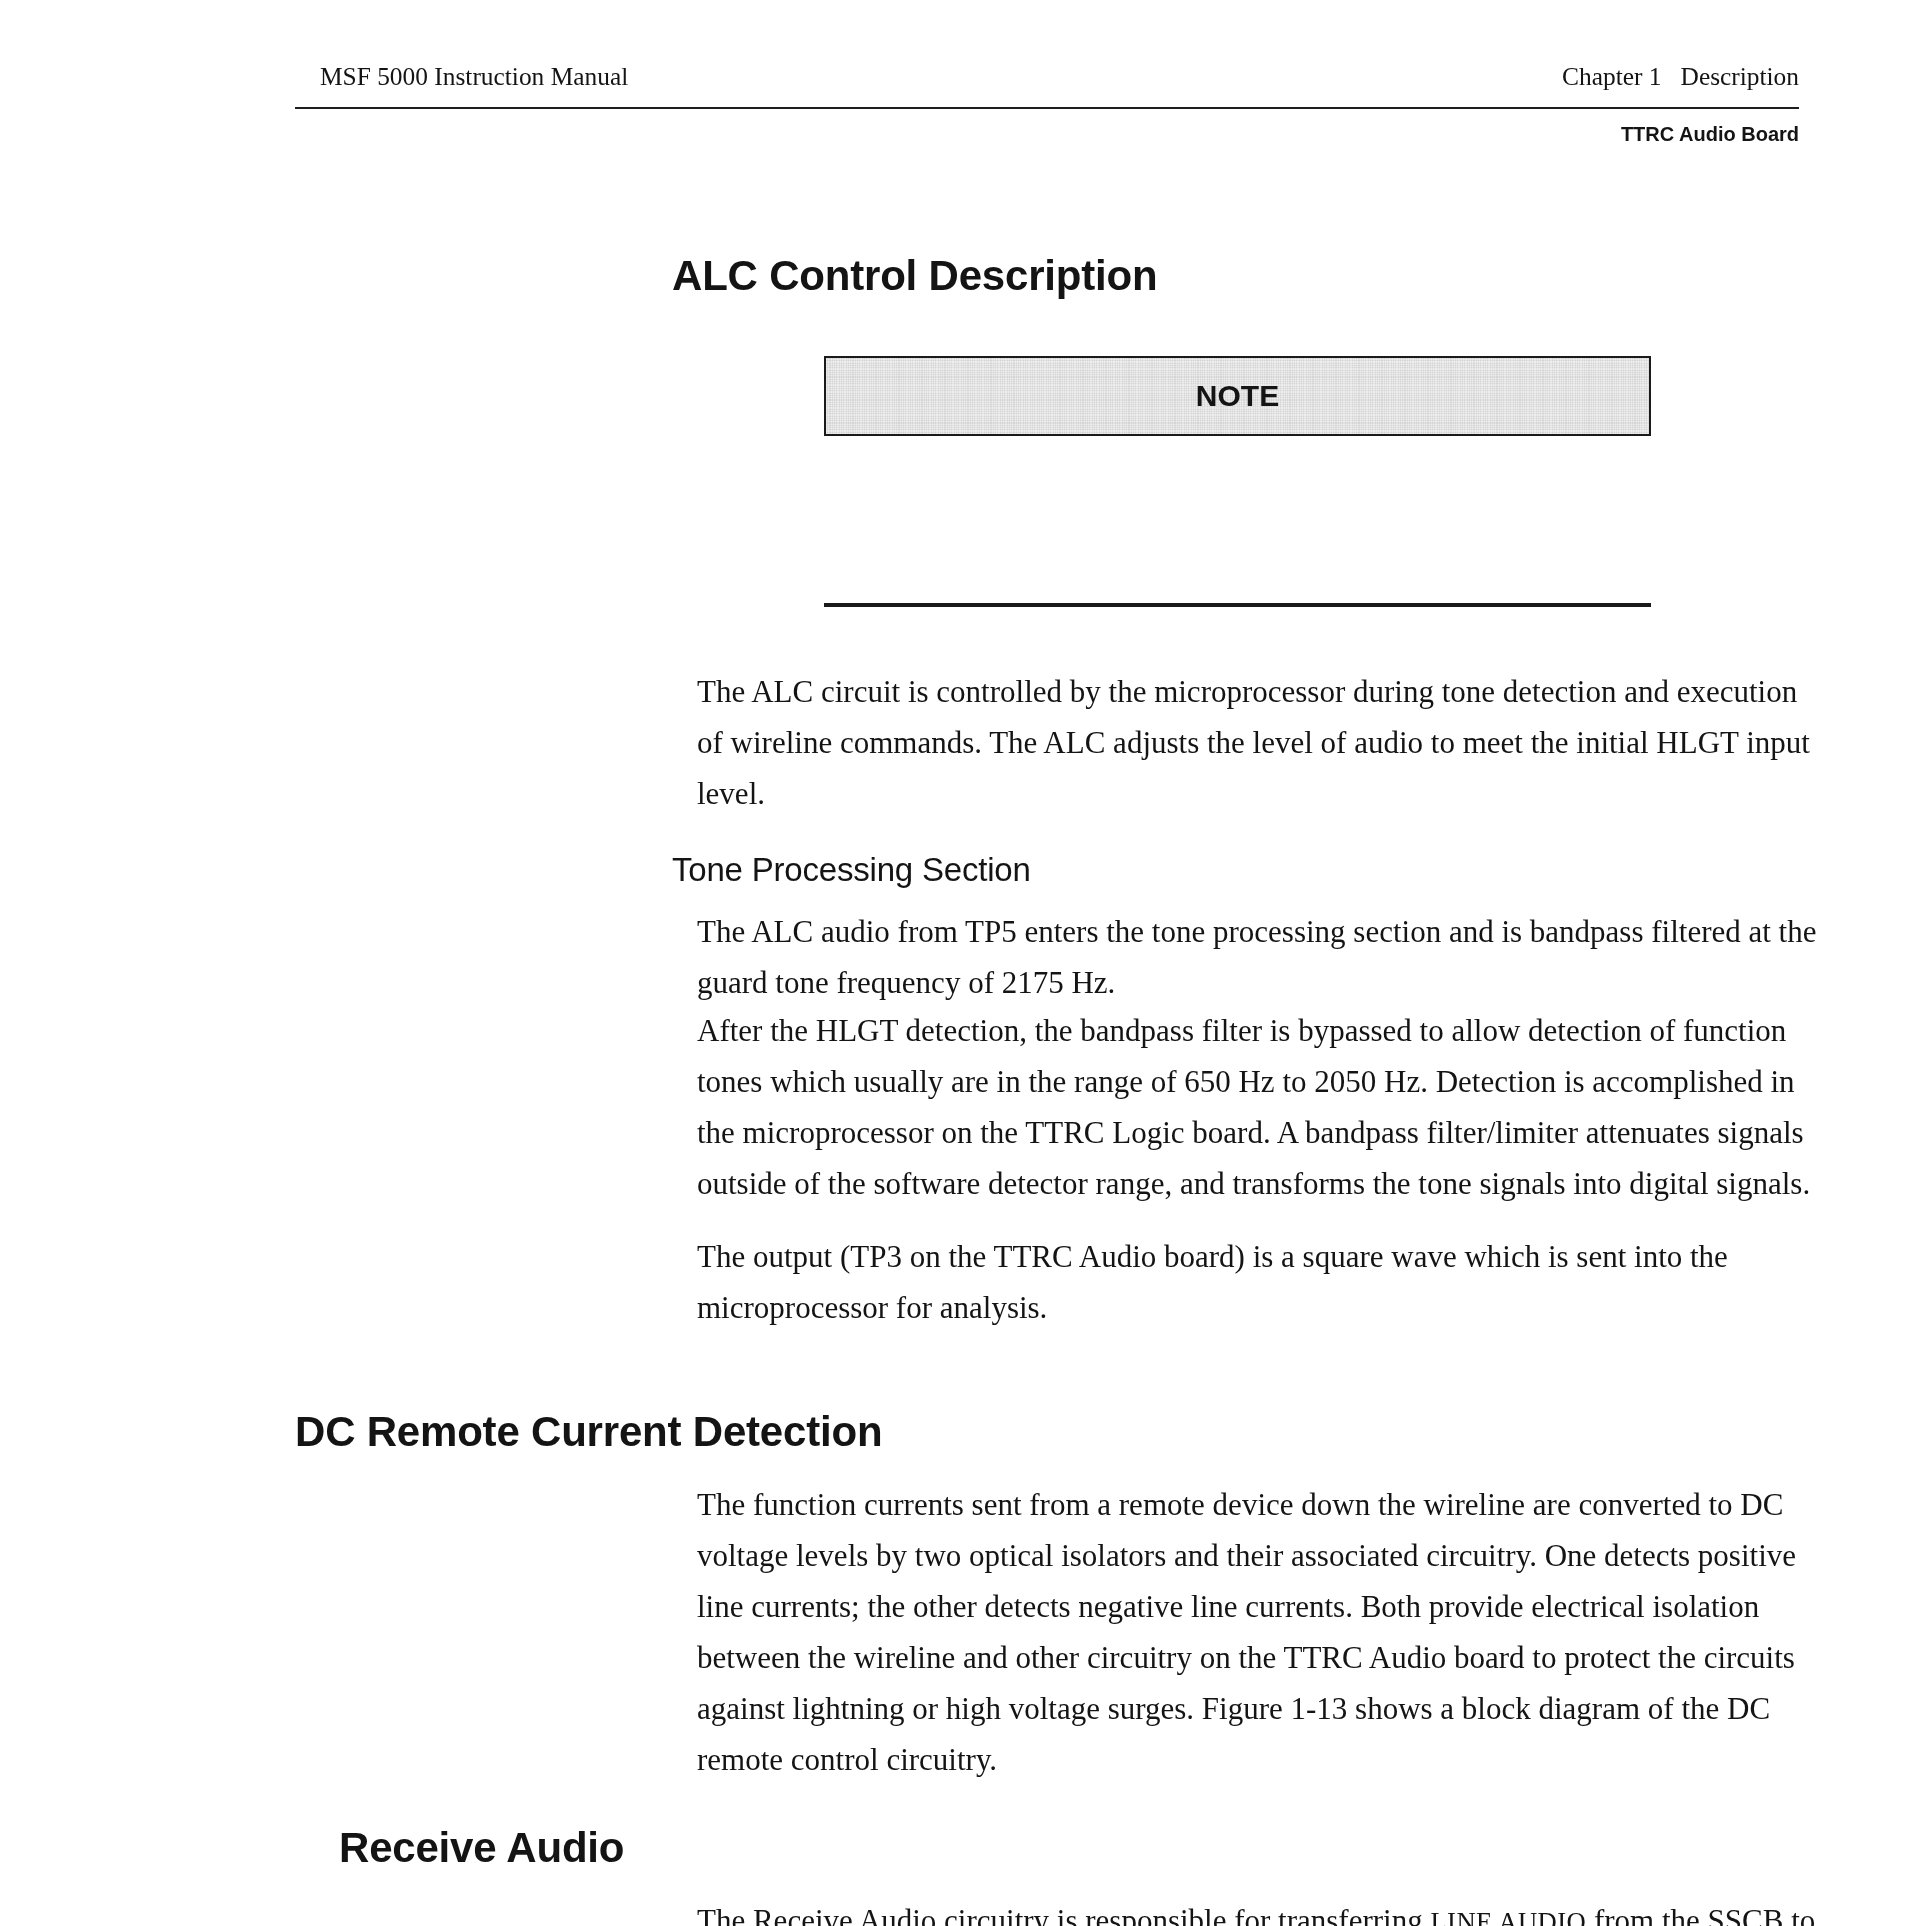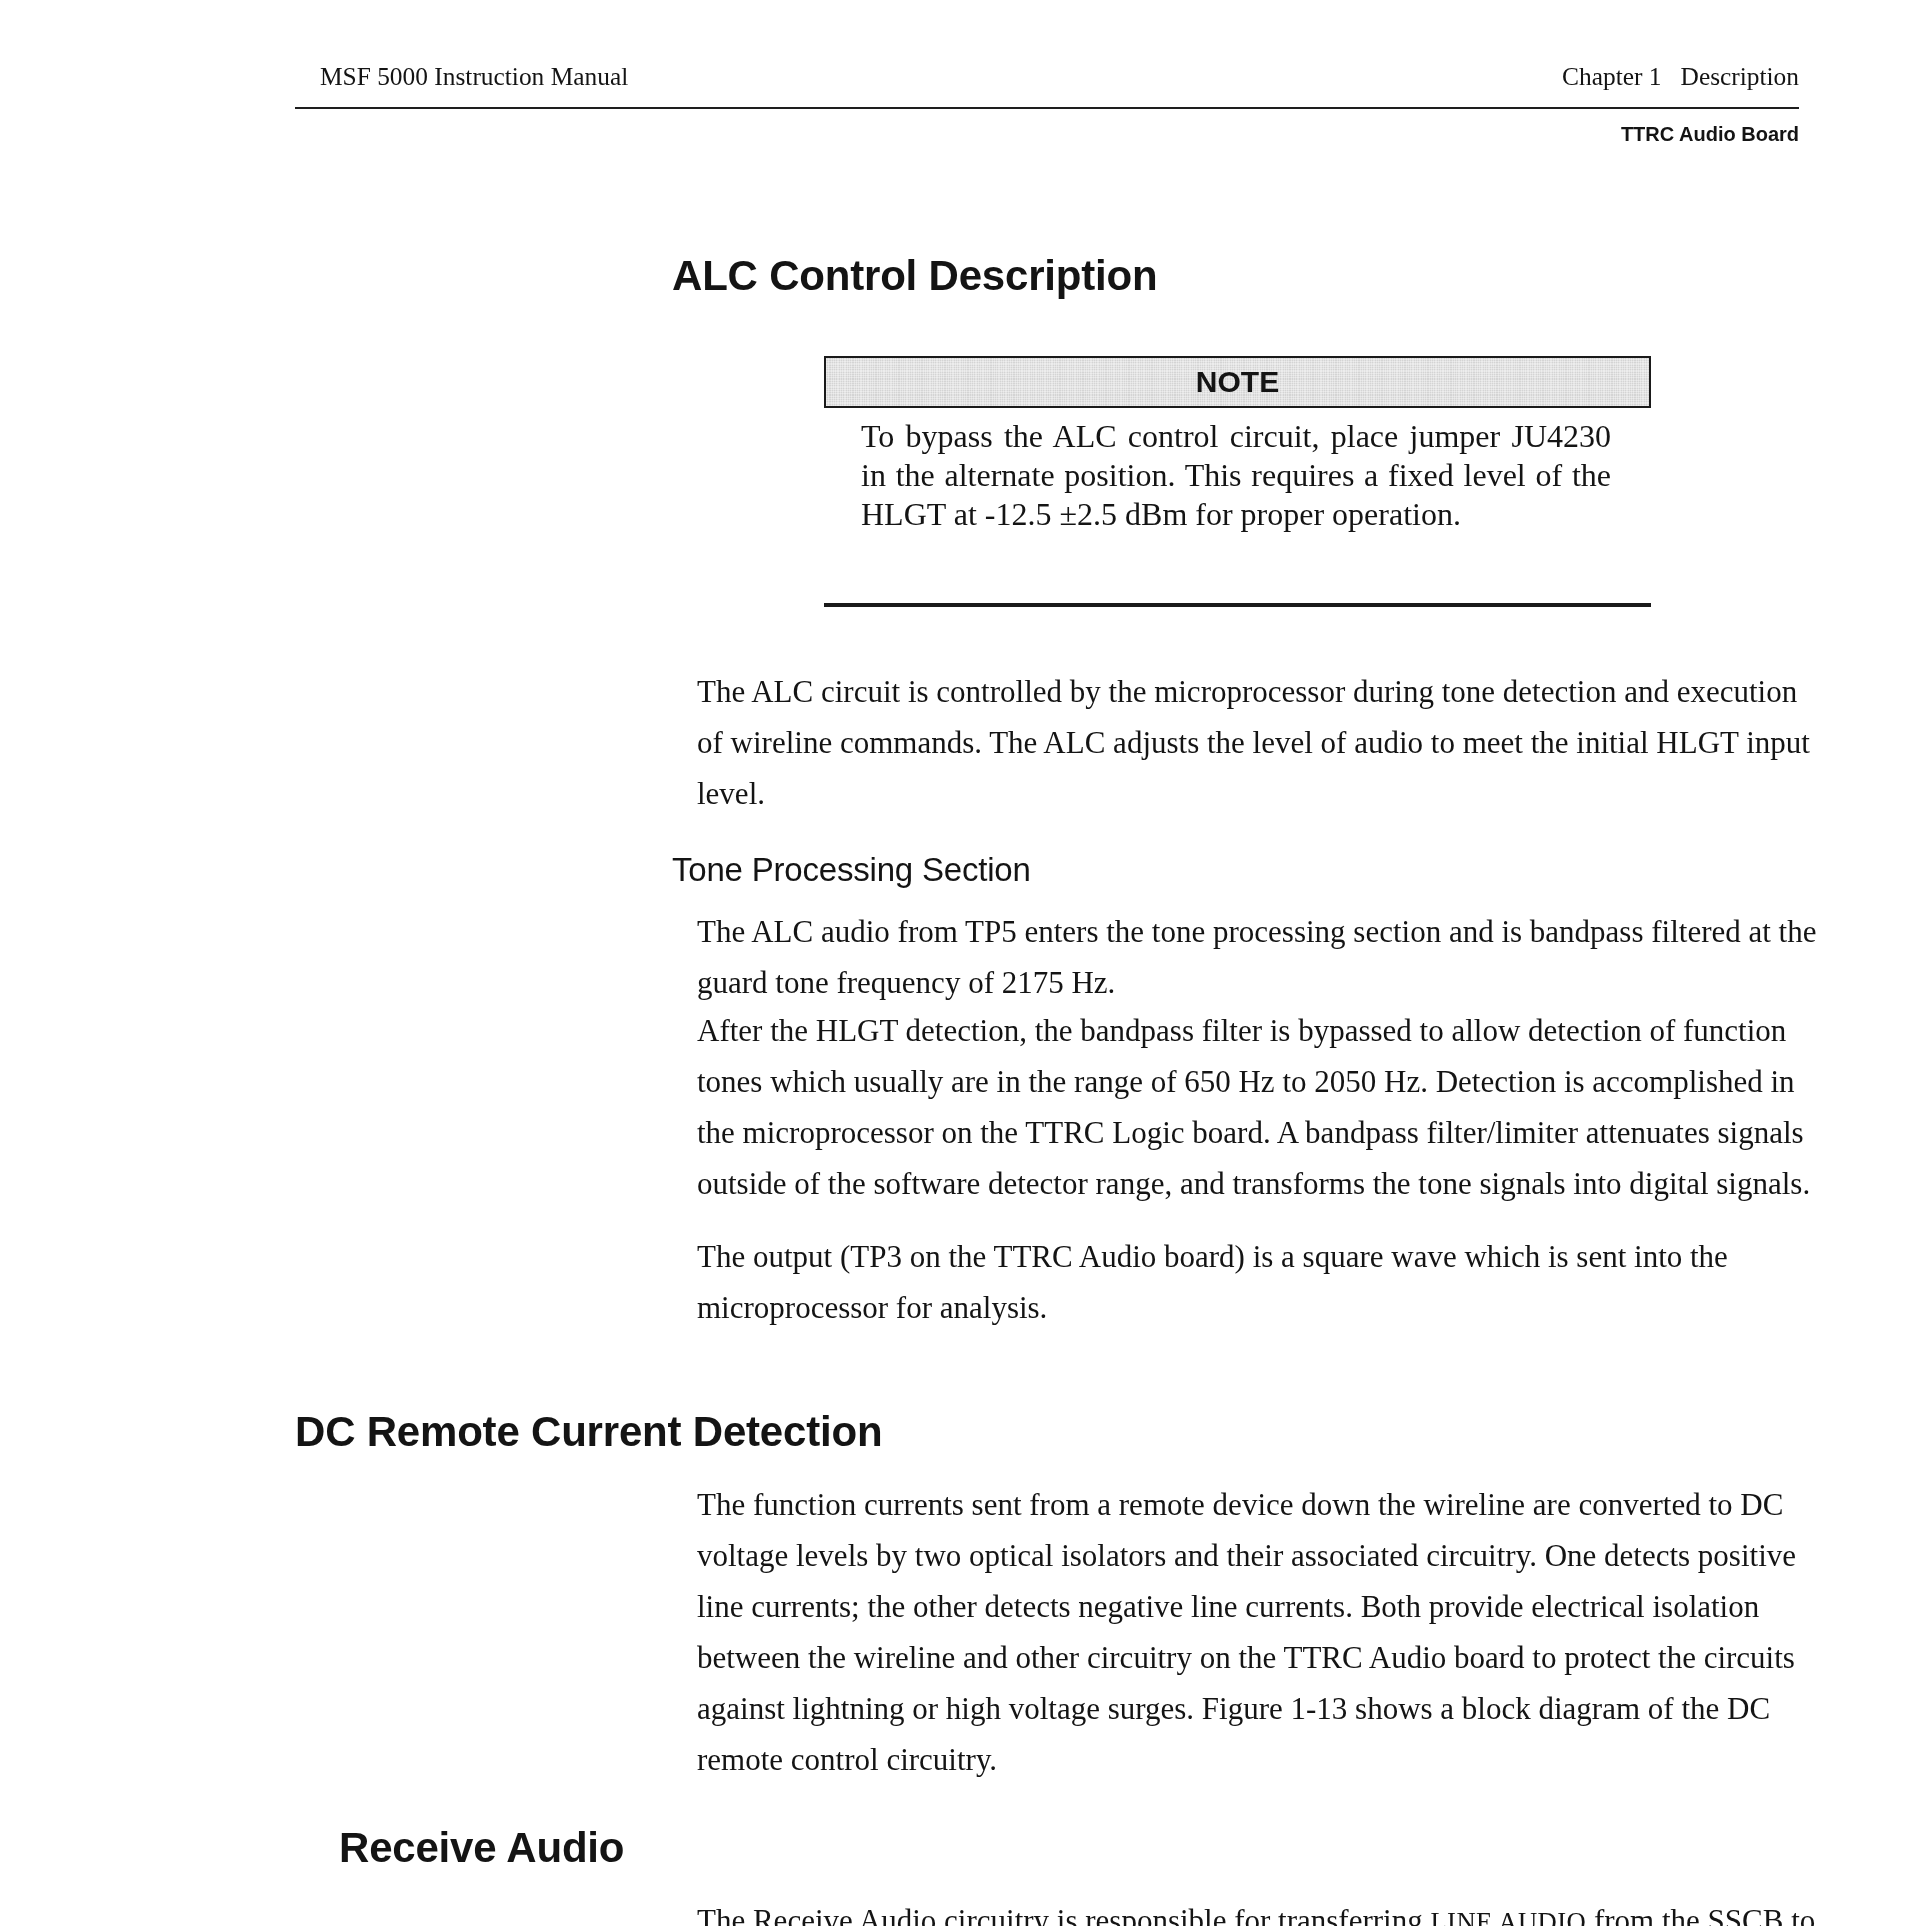--- a/index.html
+++ b/index.html
@@ -10,21 +10,21 @@
 
   .hdr-left { left:295px; top:62px; font-size:25.4px; }
   .hdr-right { right:139px; top:62px; font-size:25.4px; text-align:right; }
   .hdr-rule { left:295px; top:107px; width:1504px; height:1.9px; background:#1e1e1e; }
   .hdr-sub { right:139px; top:123px; font-size:20px; font-weight:bold; text-align:right; }
 
   .h2 { font-weight:bold; font-size:42px; letter-spacing:-0.2px; }
   .h3 { font-weight:normal; font-size:33px; letter-spacing:-0.2px; }
 
   .note { left:824px; top:356px; width:827px; }
-  .note-head { height:52px; border:2.7px solid #1a1a1a; background-color:#d4d4d4;
+  .note-head { height:80px; border:2.7px solid #1a1a1a; background-color:#d4d4d4;
     background-image: repeating-linear-gradient(0deg, rgba(255,255,255,0.35) 0 1.2px, rgba(0,0,0,0) 1.2px 2.3px),
                       repeating-linear-gradient(90deg, rgba(255,255,255,0.35) 0 1.2px, rgba(0,0,0,0) 1.2px 2.3px);
     box-sizing:border-box; display:flex; align-items:center; justify-content:center; }
   .note-title { font-size:30px; font-weight:bold; }
   .note-body { margin:9.2px 40px 0 37px; font-size:32px; line-height:39px; text-align:justify; }
   .note-rule { position:absolute; left:0; top:247px; width:827px; height:3.5px; background:#1a1a1a; }
 
   .para { left:672px; width:1122px; font-size:31px; line-height:51px; }
   .smcap { font-size:0.86em; letter-spacing:0.4px; }
 </style>
@@ -35,21 +35,20 @@
 <div class="abs serif hdr-right" style="white-space:pre;">Chapter 1   Description</div>
 <div class="abs hdr-rule"></div>
 <div class="abs sans hdr-sub">TTRC Audio Board</div>
 
 <div class="abs sans h2" style="left:672px; top:252px;">ALC Control Description</div>
 
 <div class="abs note">
   <div class="note-head">
     <span class="sans note-title">NOTE</span>
   </div>
-  <div class="serif note-body">To bypass the ALC control circuit, place jumper JU4230 in the alternate position. This requires a fixed level of the HLGT at -12.5 ±2.5 dBm for proper operation.</div>
   <div class="note-rule"></div>
 </div>
 
 <div class="abs serif para" style="top:666px;">The ALC circuit is controlled by the microprocessor during tone detection and execution of wireline commands. The ALC adjusts the level of audio to meet the initial HLGT input level.</div>
 
 <div class="abs sans h3" style="left:672px; top:851px;">Tone Processing Section</div>
 <div class="abs serif para" style="top:906px;">The ALC audio from TP5 enters the tone processing section and is bandpass filtered at the guard tone frequency of 2175 Hz.</div>
 <div class="abs serif para" style="top:1005px;">After the HLGT detection, the bandpass filter is bypassed to allow detection of function tones which usually are in the range of 650 Hz to 2050 Hz. Detection is accomplished in the microprocessor on the TTRC Logic board. A bandpass filter/limiter attenuates signals outside of the software detector range, and transforms the tone signals into digital signals.</div>
 <div class="abs serif para" style="top:1231px;">The output (TP3 on the TTRC Audio board) is a square wave which is sent into the microprocessor for analysis.</div>
 

